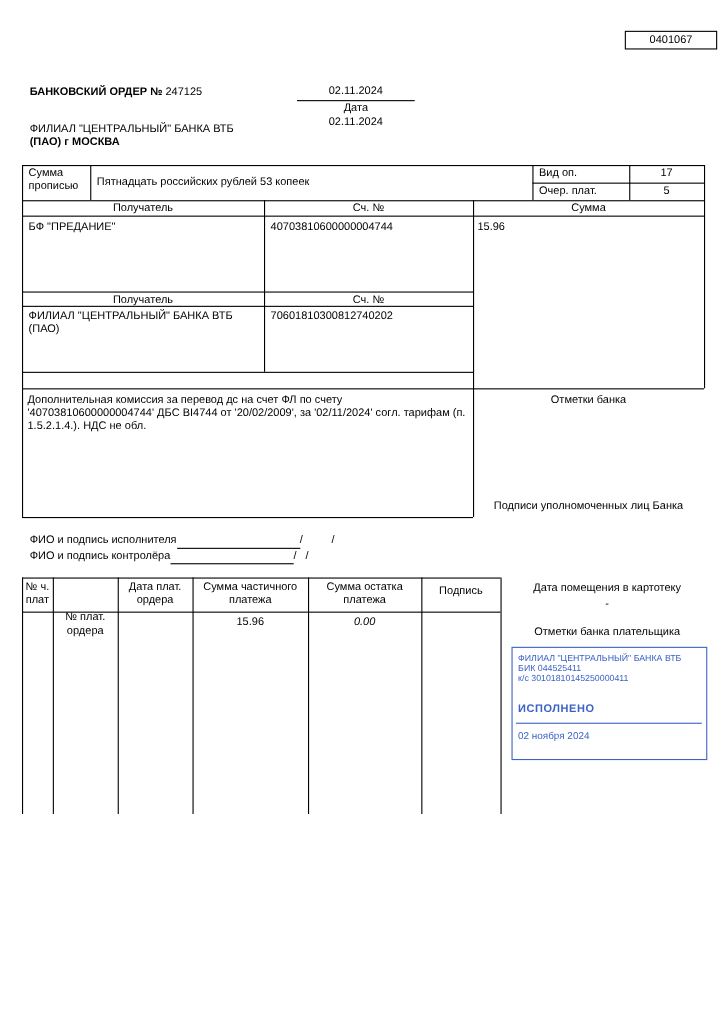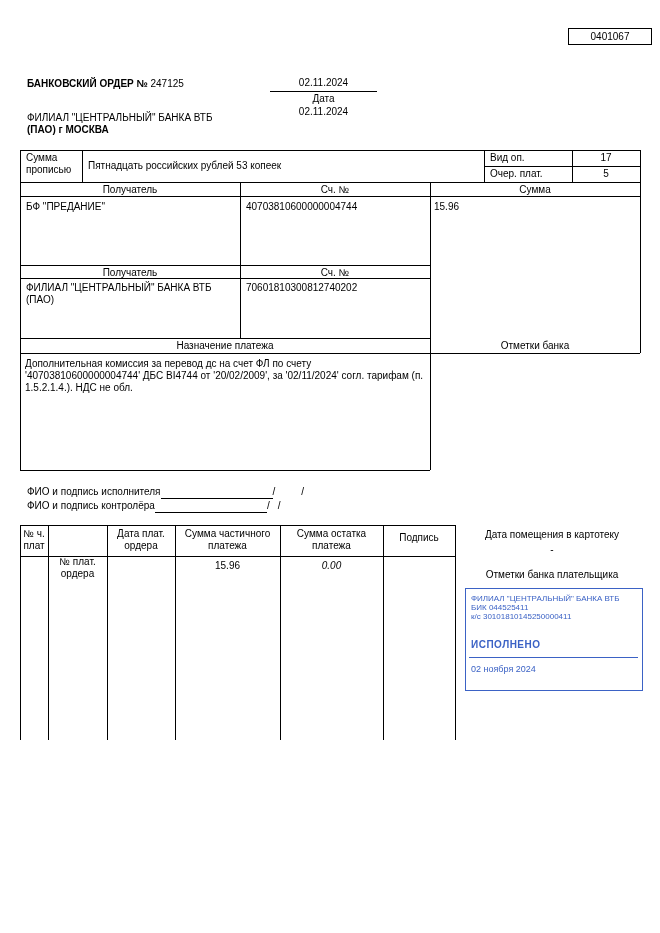--- a/index.html
+++ b/index.html
@@ -73,23 +73,23 @@
   <div class="txt" style="left:26px;top:201px;">БФ "ПРЕДАНИЕ"</div>
   <div class="txt" style="left:246px;top:201px;">40703810600000004744</div>
   <div class="txt" style="left:434px;top:201px;">15.96</div>
 
   <div class="txt ctr" style="left:20px;top:267px;width:220px;">Получатель</div>
   <div class="txt ctr" style="left:240px;top:267px;width:190px;">Сч. №</div>
   <div class="txt" style="left:26px;top:282px;">ФИЛИАЛ "ЦЕНТРАЛЬНЫЙ" БАНКА ВТБ</div>
   <div class="txt" style="left:26px;top:294px;">(ПАО)</div>
   <div class="txt" style="left:246px;top:282px;">70601810300812740202</div>
 
-  <div class="txt ctr" style="left:20px;top:340px;width:410px;">Назначение платежа</div>
   <div class="txt wrap" style="left:25px;top:358px;width:402px;line-height:12px;">Дополнительная комиссия за перевод дс на счет ФЛ по счету '40703810600000004744' ДБС BI4744 от '20/02/2009', за '02/11/2024' согл. тарифам (п. 1.5.2.1.4.). НДС не обл.</div>
-  <div class="txt ctr" style="left:430px;top:340px;width:210px;">Отметки банка</div>
+  <div class="txt ctr" style="left:430px;top:358px;width:210px;">Отметки банка</div>
+  <div class="txt ctr" style="left:430px;top:455px;width:210px;">Подписи уполномоченных лиц Банка</div>
 
   <div class="fio" style="left:27px;top:486px;">
     <span>ФИО и подпись исполнителя</span>
     <span class="uline" style="width:112px;"></span>
     <span>/</span>
     <span class="spacer" style="width:26px;"></span>
     <span>/</span>
   </div>
   <div class="fio" style="left:27px;top:500px;">
     <span>ФИО и подпись контролёра</span>

